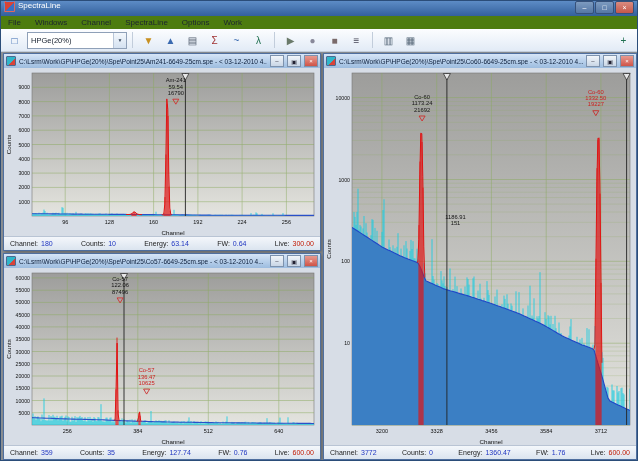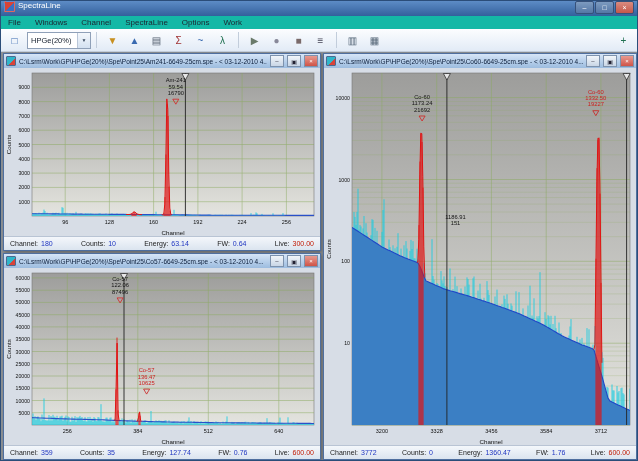--- a/index.html
+++ b/index.html
@@ -14,21 +14,21 @@
     display:flex;align-items:flex-start;padding:0 3px;gap:3px;}
   .app-icon{width:9px;height:9px;border-radius:1px;
     background:linear-gradient(135deg,#d84337 0 50%,#3a6fc4 50% 100%);
     border:1px solid #fff3;}
   .wbtns{display:flex;gap:1px;margin-left:auto;}
   .wbtn{width:17px;height:11px;display:flex;align-items:center;justify-content:center;
     font-size:7px;color:#fff;background:linear-gradient(#7d9bc0,#5577a5);
     border:1px solid #36517a;border-radius:2px;}
   .wbtn.close{background:linear-gradient(#d98b80,#c4574a);}
   .menubar{position:absolute;top:15px;left:0;right:0;height:13px;
-    background:#14b8a6;border-bottom:1px solid #d4dbe4;
+    background:#4d7c0f;border-bottom:1px solid #d4dbe4;
     display:flex;align-items:center;font-size:8px;color:#1c2430;}
   .menu-item{padding:0 7px;line-height:13px;}
   .toolbar{position:absolute;top:28px;left:0;right:0;height:22px;
     background:linear-gradient(#fcfdff,#e2ebf6);border-bottom:1px solid #c6d1df;
     display:flex;align-items:center;padding:0 3px;gap:2px;}
   .tb-group{display:flex;align-items:center;gap:1px;}
   .tb-btn{width:19px;height:19px;display:flex;align-items:center;justify-content:center;
     font-size:10px;border:1px solid transparent;border-radius:2px;}
   .sep{width:1px;height:16px;background:#c2cddb;margin:0 3px;}
   .spacer{flex:1;}
@@ -79,21 +79,21 @@
     <span class="menu-item">Options</span>
     <span class="menu-item">Work</span>
   </div>
 
 <div class="toolbar">
   <span id="tb-left" class="tb-group">
       <div class="tb-btn">
         <span style="color: rgb(58, 106, 176);">□</span>
       </div>
     </span>
-  <div class="combo" style="width:64px">
+  <div class="combo" style="width:100px">
     <span class="combo-val">HPGe(20%)</span>
     <span class="arrow">▼</span>
   </div>
   <span class="sep"></span>
   <span id="tb-a" class="tb-group">
       <div class="tb-btn">
         <span style="color: rgb(200, 144, 32);">▼</span>
       </div>
       <div class="tb-btn">
         <span style="color: rgb(58, 106, 176);">▲</span>

